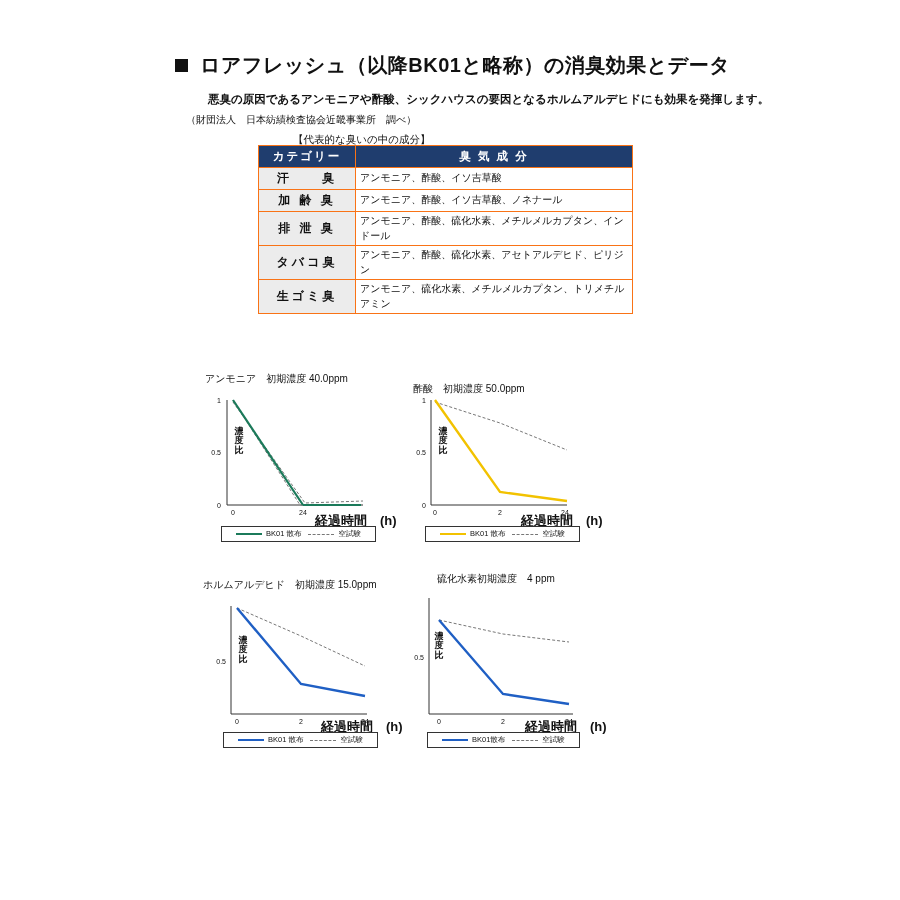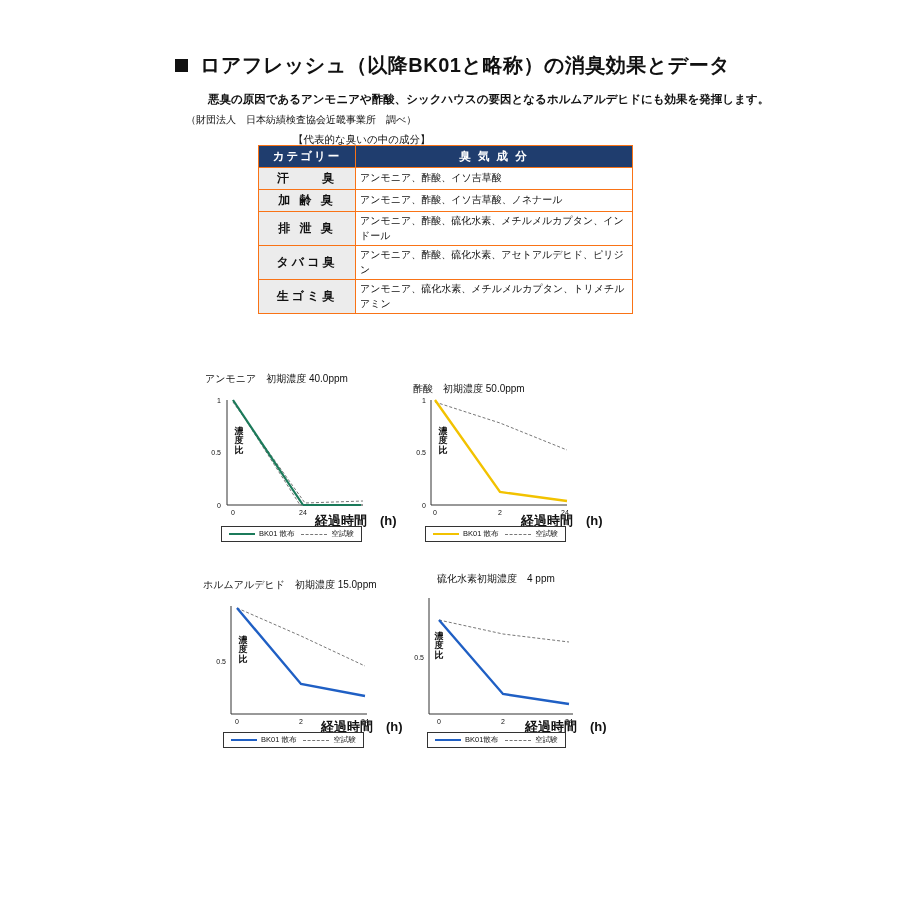--- a/index.html
+++ b/index.html
@@ -39,21 +39,21 @@
 
   
   .chart{position:absolute;}
   .chart .ctitle{font-size:10px;color:#111;white-space:nowrap;position:absolute;}
   .chart .ylab{
     position:absolute;font-size:9px;font-weight:bold;color:#111;width:12px;line-height:1.05;text-align:center;margin-left:44px;
   }
   .chart .xlab{position:absolute;font-size:13px;color:#111;white-space:nowrap;font-weight:bold;text-align:center;}
   .legend{
     position:absolute;border:1px solid #333;background:#fff;
-    display:flex;align-items:center;gap:7px;padding:2px 7px;font-size:7.5px;color:#111;white-space:nowrap;
+    display:flex;align-items:center;gap:7px;padding:2px 14px;font-size:7.5px;color:#111;white-space:nowrap;
   }
   .legend .ln{display:inline-block;width:26px;height:0;border-top-width:2px;border-top-style:solid;}
   .legend .ln.dash{border-top-width:1px;border-top-style:dashed;border-top-color:#777;}
   .legend .item{display:flex;align-items:center;gap:4px;}
 </style>
 </head>
 <body>
 
 <div class="page">
 

